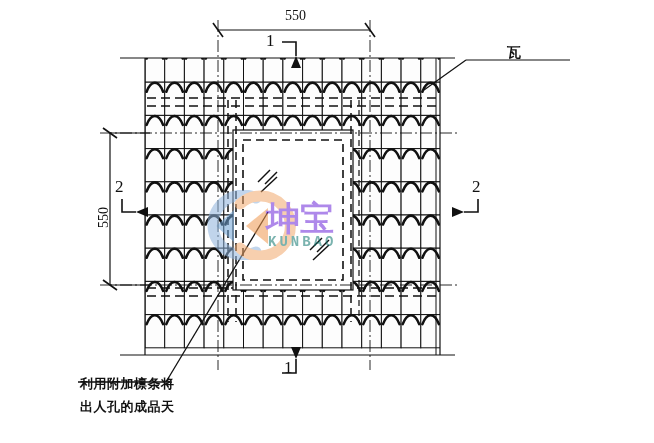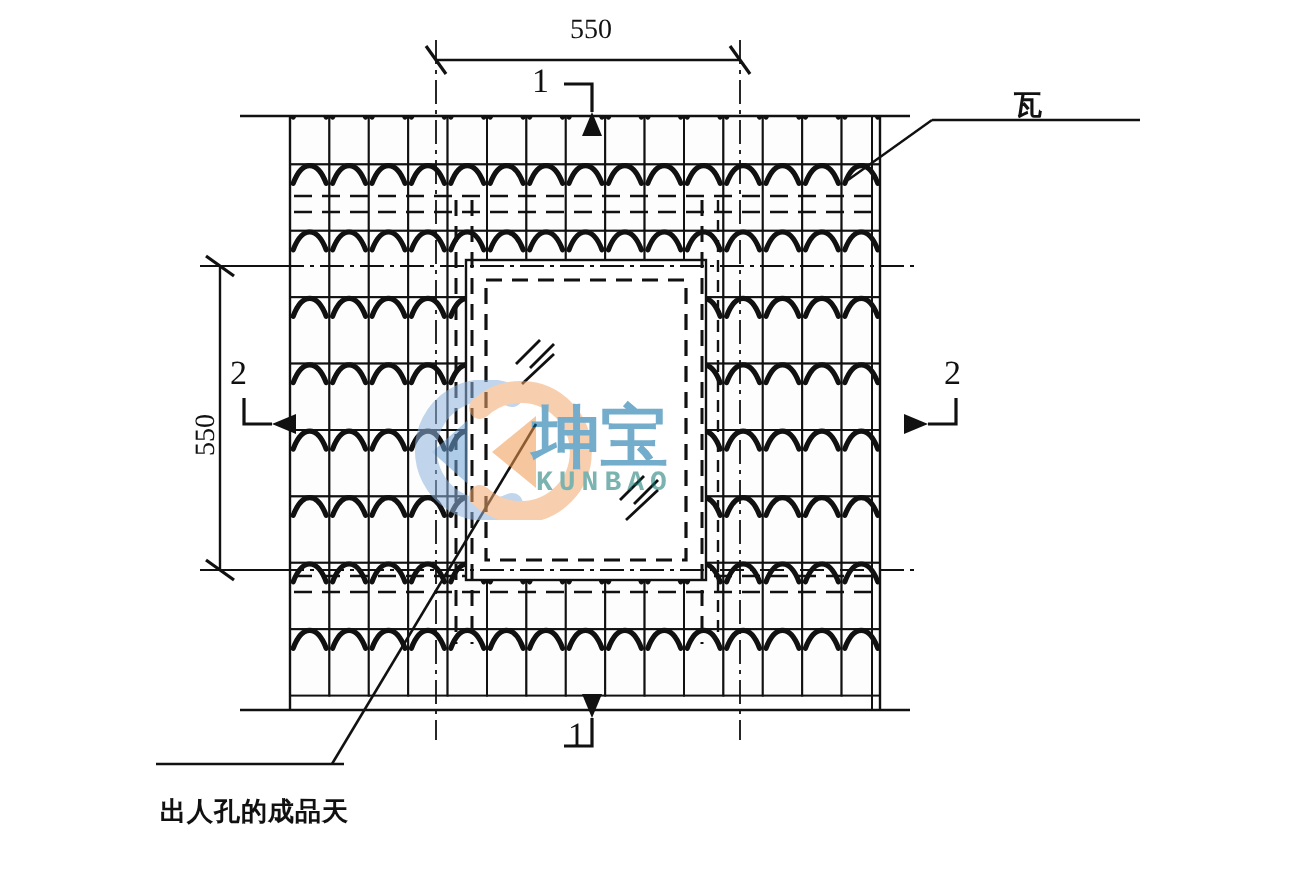--- a/index.html
+++ b/index.html
@@ -11,21 +11,21 @@
   .dim-num{font-family:"Liberation Serif","DejaVu Serif",serif;font-size:14px;}
   .sec-num{font-family:"Liberation Serif","DejaVu Serif",serif;font-size:17px;}
   .cjk{font-family:"DejaVu Sans","Liberation Sans",sans-serif;font-weight:bold;}
   .note{font-size:13px;line-height:16px;letter-spacing:.5px;}
   .title{font-size:20px;letter-spacing:2px;}
   .tile-label{font-size:14px;}
   .vert{transform:rotate(-90deg);transform-origin:left top;}
   #wm{position:absolute;left:196px;top:190px;width:200px;height:70px;
       opacity:.55;pointer-events:none;}
   #wm .wmtext{position:absolute;left:70px;top:6px;font-size:34px;font-weight:bold;
-      color:#0369a1;font-family:"DejaVu Sans","Liberation Sans",sans-serif;}
+      color:#6d28d9;font-family:"DejaVu Sans","Liberation Sans",sans-serif;}
   #wm .wmsub{position:absolute;left:72px;top:44px;font-size:14px;font-weight:bold;
       letter-spacing:3px;color:#0f766e;font-family:Liberation Mono, monospace;}
 </style>
 </head>
 <body>
 
 <div id="stage">
 
   <svg class="layer" viewBox="0 0 654 443" shape-rendering="geometricPrecision">
     <defs>
@@ -313,16 +313,17 @@
   <div class="txt sec-num" style="left:266px;top:31px;">1</div>
 
   <div class="txt sec-num" style="left:284px;top:358px;">1</div>
 
   <div class="txt sec-num" style="left:115px;top:177px;">2</div>
 
   <div class="txt sec-num" style="left:472px;top:177px;">2</div>
 
   <div class="txt cjk tile-label" style="left:507px;top:44px;">瓦</div>
 
-  <div class="txt cjk note" style="left:80px;top:399px;">出人孔的成品天</div>
+  <div class="txt cjk note" style="left:80px;top:376px;">利用附加檩条将</div>
+  <div class="txt cjk note" style="left:80px;top:399px;font-family:Liberation Serif, serif;">出人孔的成品天</div>
 
 
 </div>
 
 </body></html>

